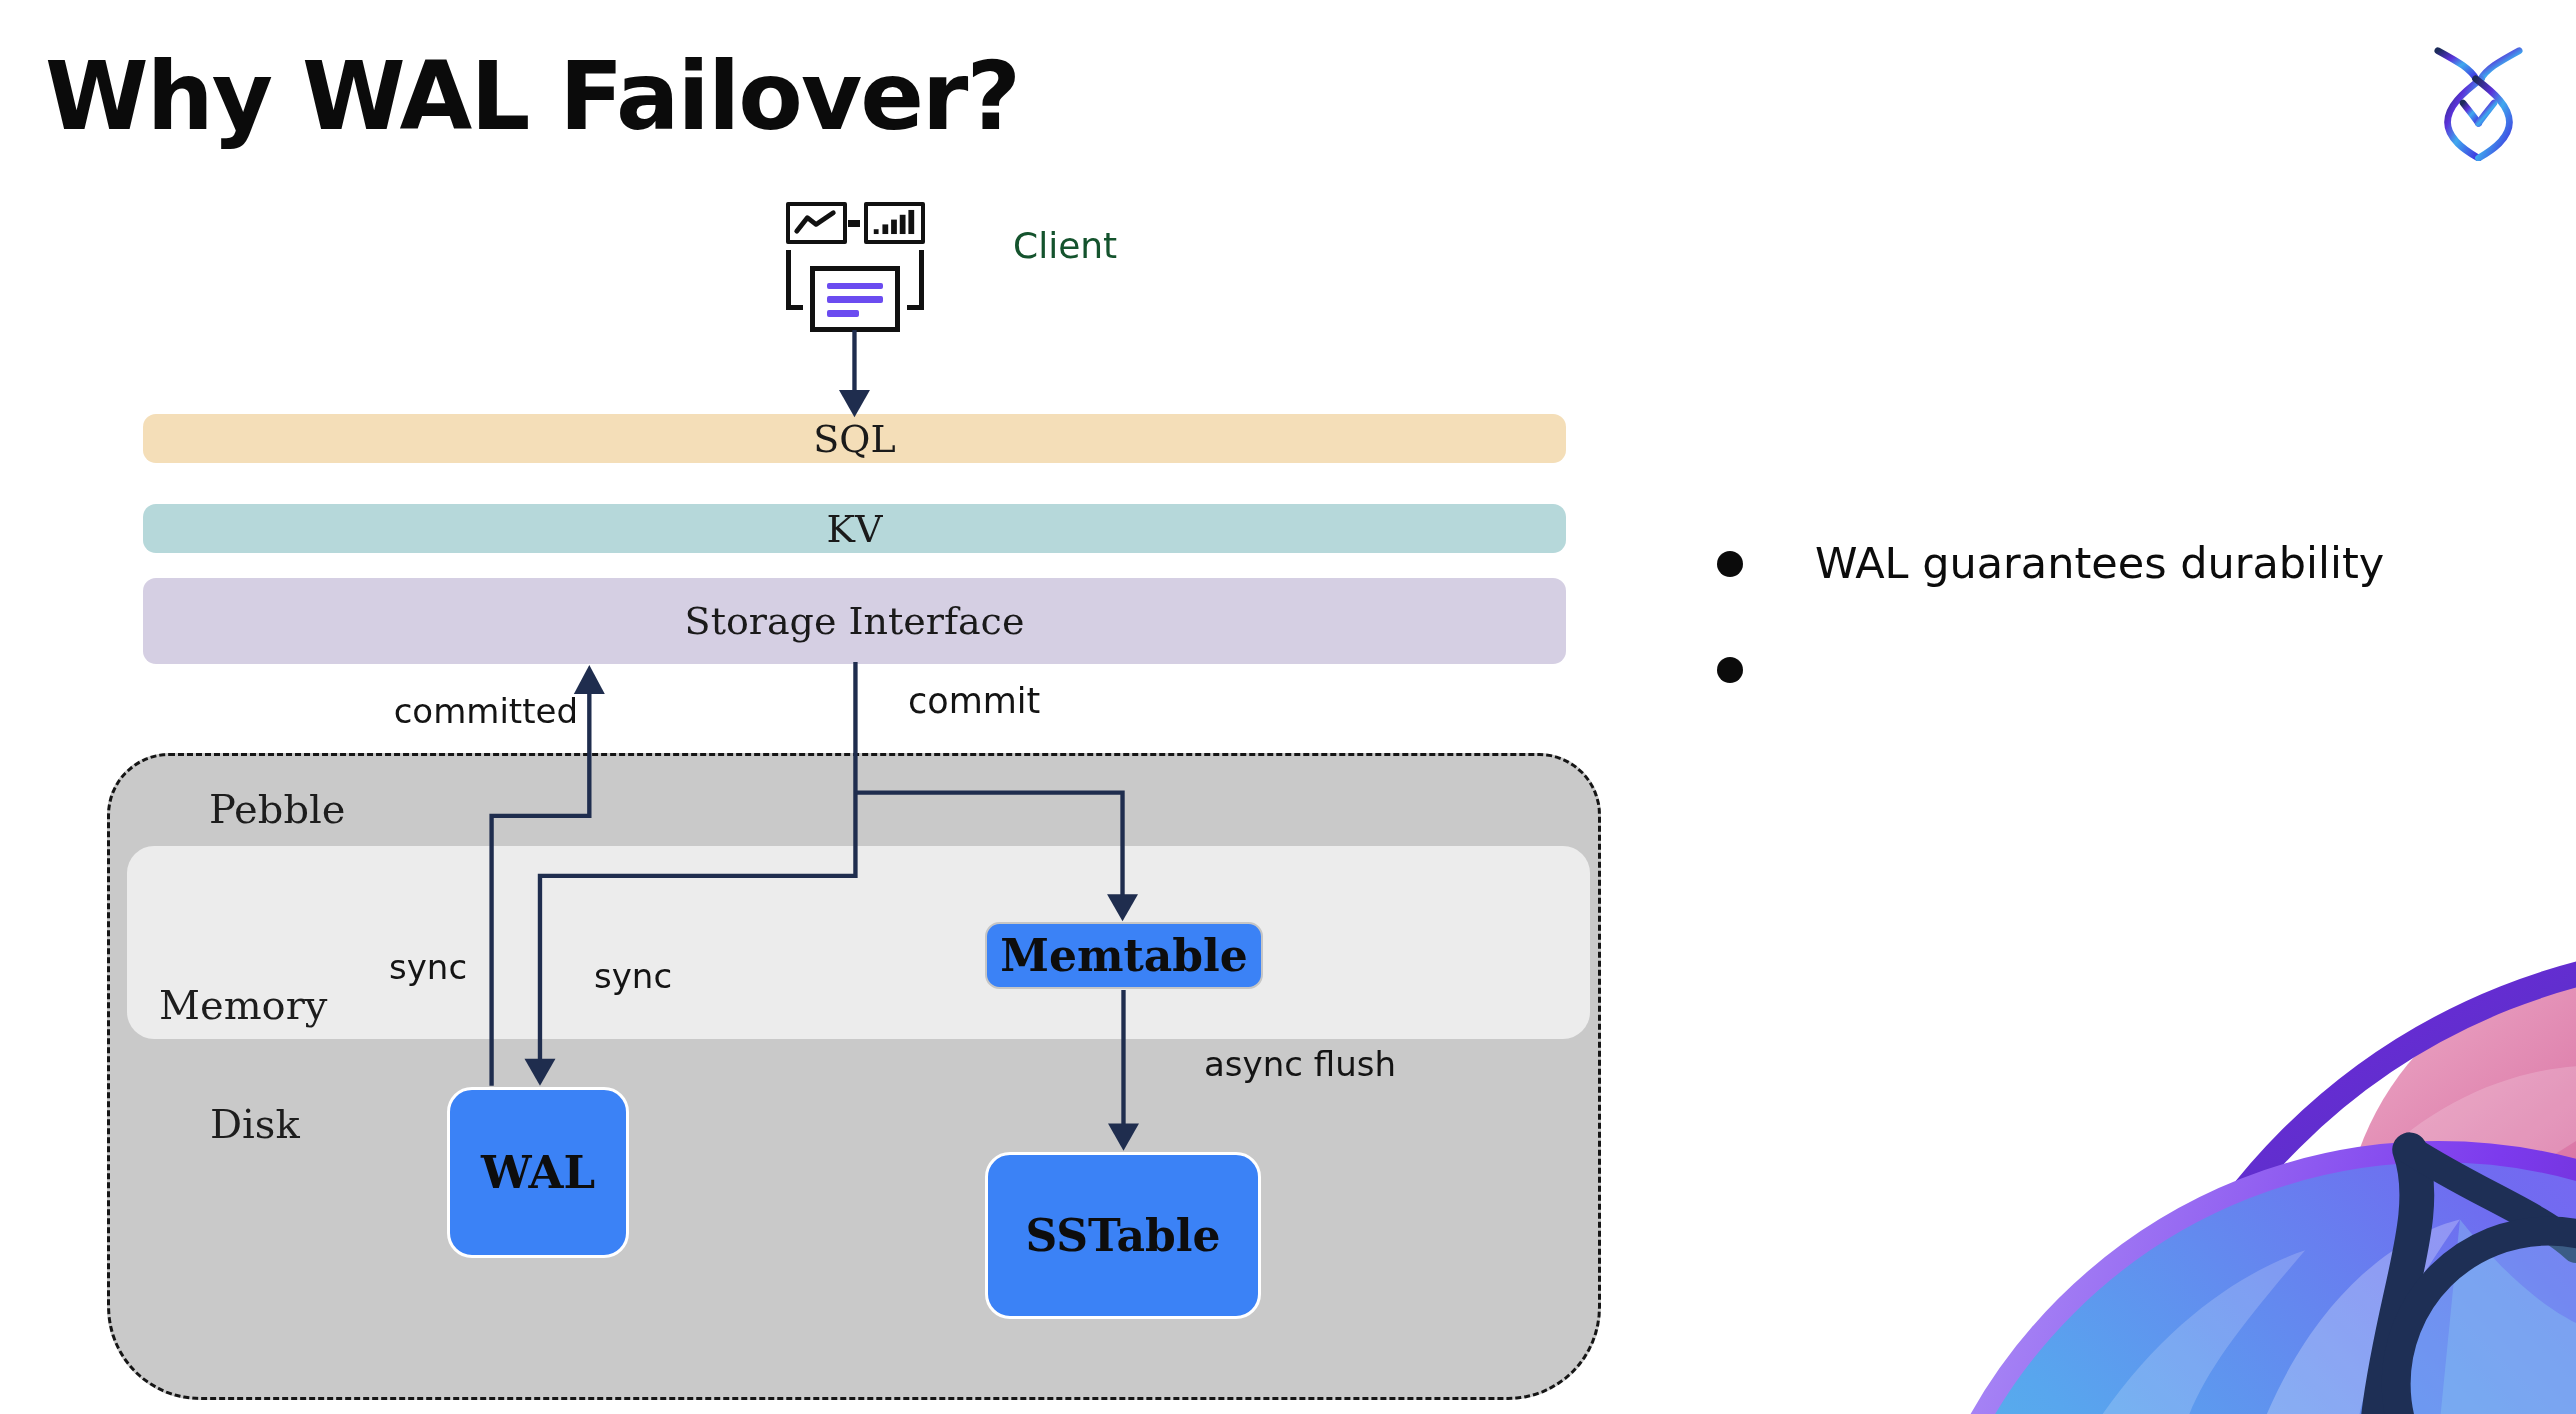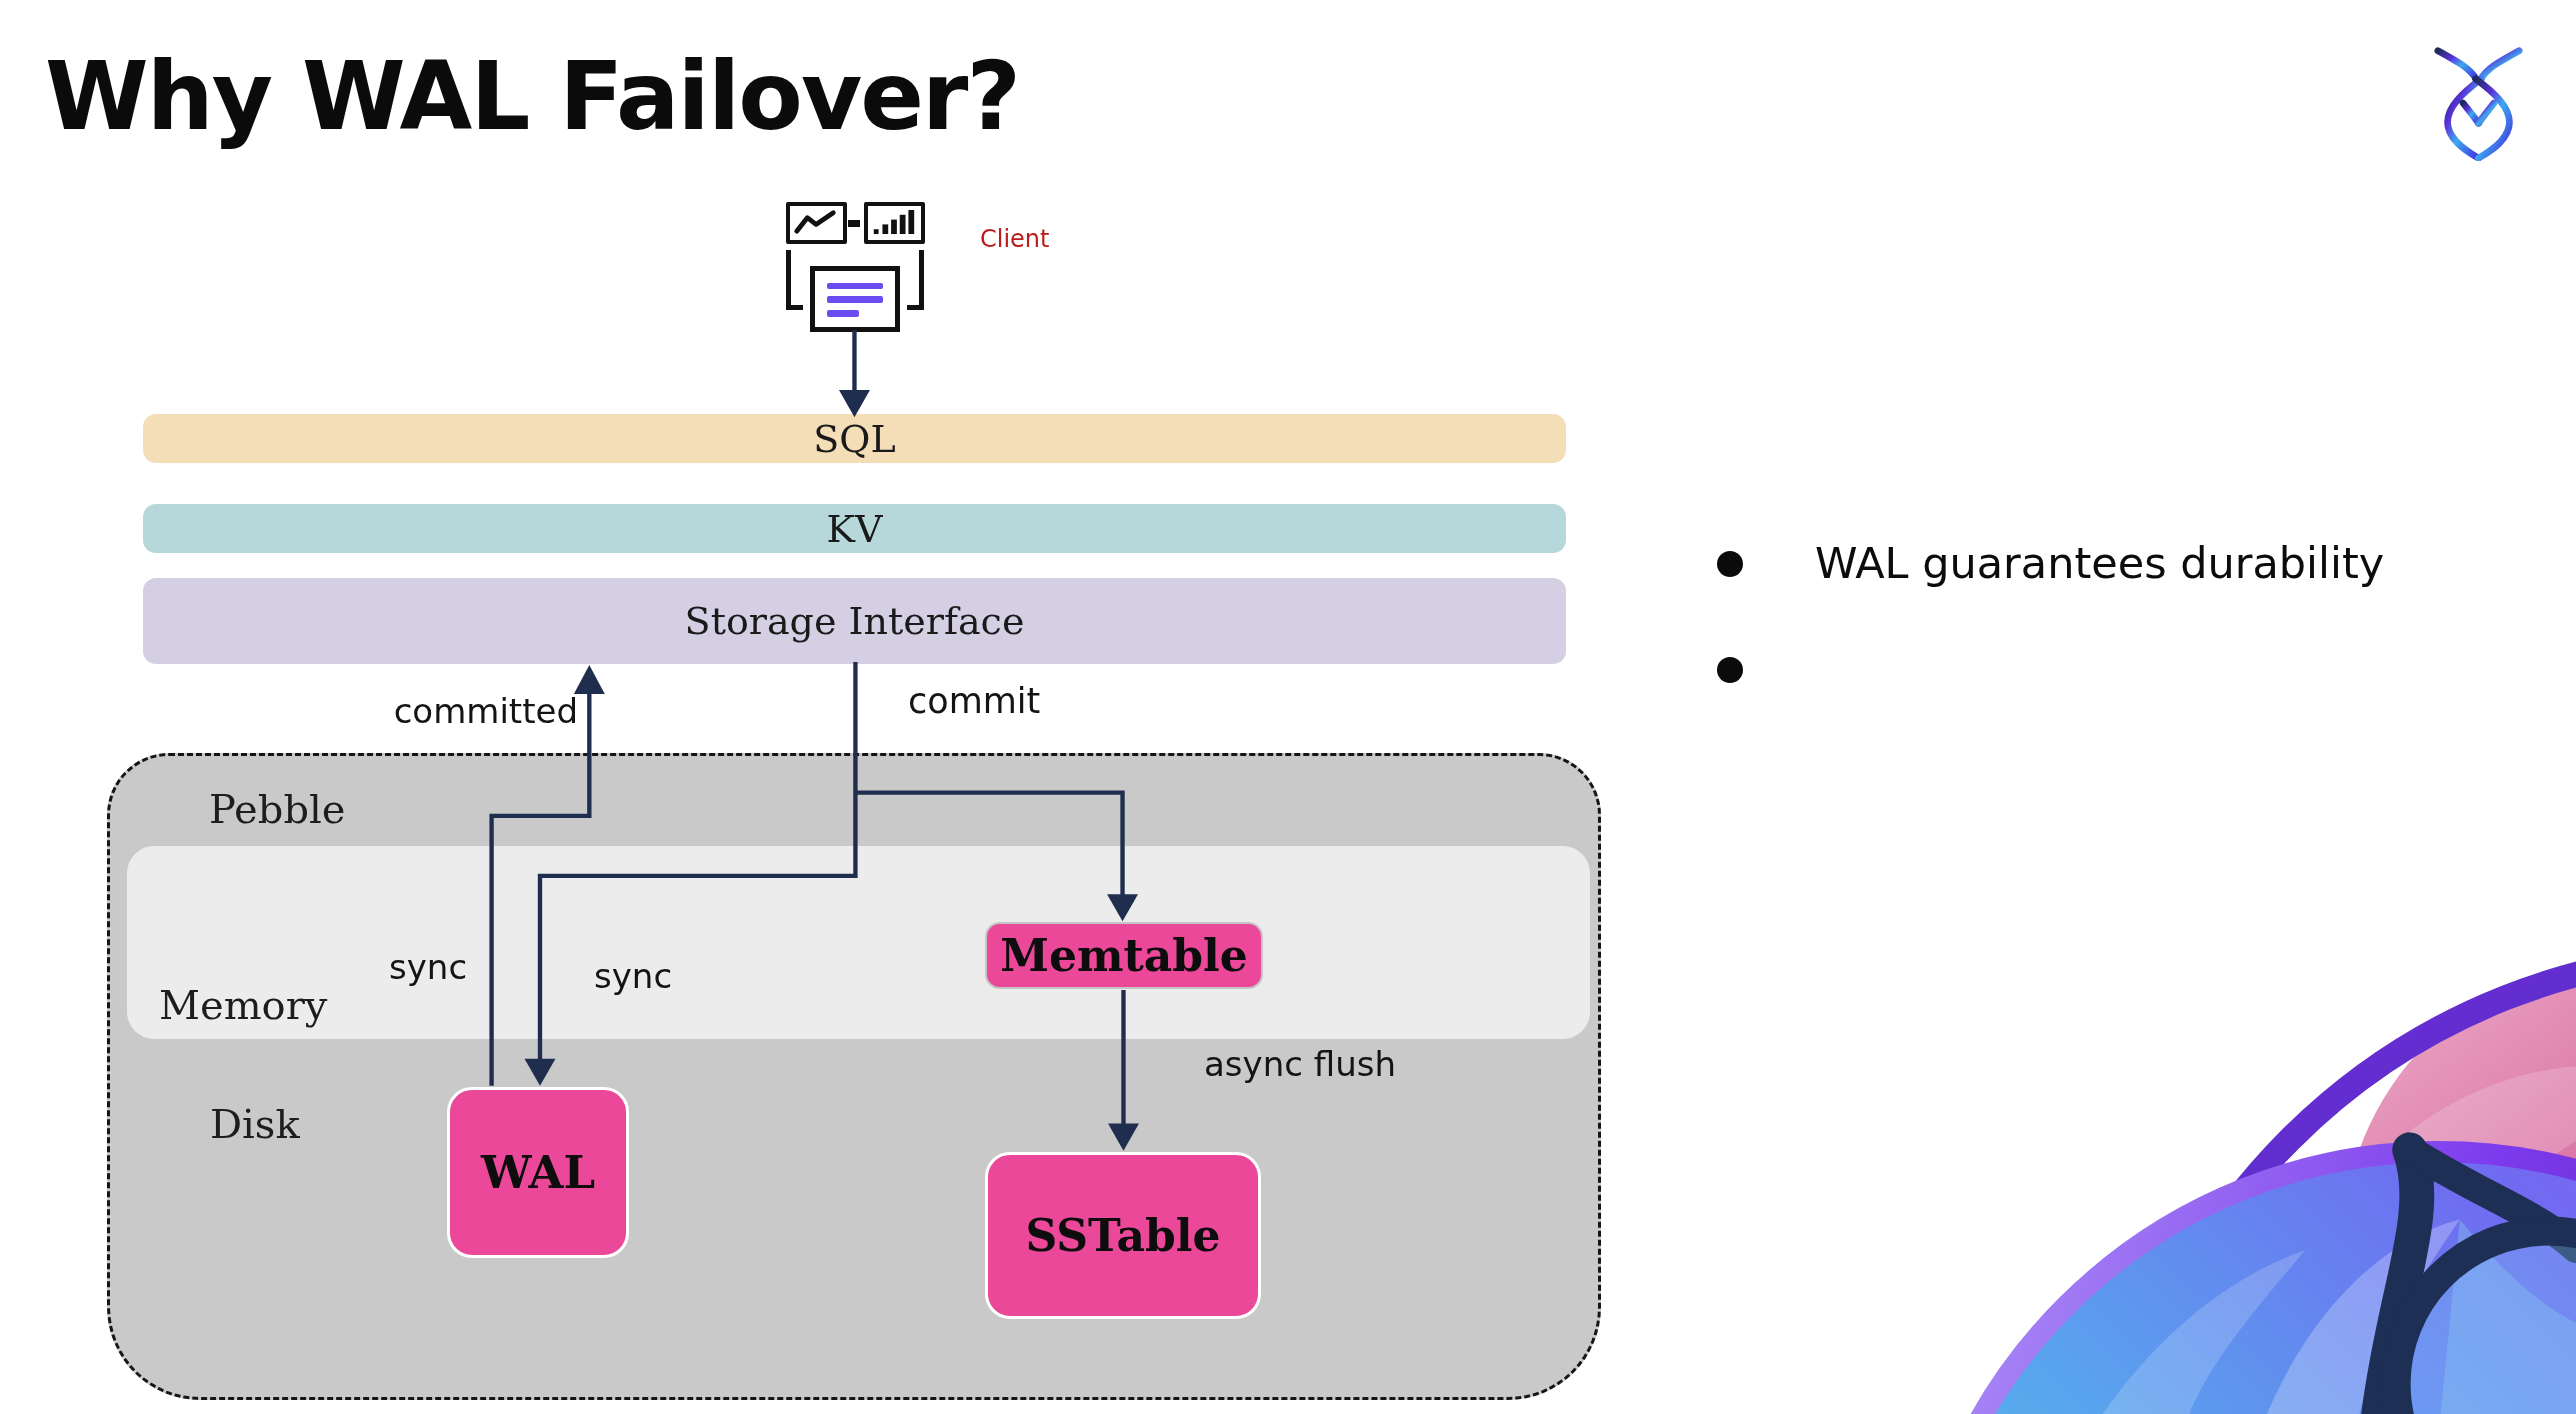--- a/index.html
+++ b/index.html
@@ -20,21 +20,21 @@
   .chart1{left:786px;top:202px;width:61px;height:42px;}
   .chart2{left:864px;top:202px;width:61px;height:42px;}
   .icon-dash{left:848px;top:220px;width:11.6px;height:6.8px;background:#111;}
   .bracket-l{left:786px;top:250px;width:17.4px;height:60px;border-left:5.8px solid #111;border-bottom:5.8px solid #111;box-sizing:border-box;}
   .bracket-r{left:907px;top:250px;width:17.4px;height:60px;border-right:5.8px solid #111;border-bottom:5.8px solid #111;box-sizing:border-box;}
   .doc{left:810px;top:266px;width:90px;height:66px;border:5.8px solid #111;background:#fff;box-sizing:border-box;}
   .doc i{position:absolute;height:6.8px;background:#6B4CF0;border-radius:1.9px;}
   .doc .l1{left:11.6px;top:11.6px;width:56px;}
   .doc .l2{left:11.6px;top:25px;width:56px;}
   .doc .l3{left:11.6px;top:39px;width:32px;}
-  .client-label{left:980px;top:225px;font-size:24px;color:#b91c1c;}
+  .client-label{left:1013px;top:225px;font-size:36px;color:#14532d;}
 
   
   .bar{
     left:143px;width:1423px;border-radius:13px;display:flex;align-items:center;justify-content:center;
     font-family:"DejaVu Serif",serif;font-size:38px;color:#1a1a1a;box-sizing:border-box;
   }
   .bar-sql{top:414px;height:49px;background:#F4DEB8;}
   .bar-kv{top:504px;height:49px;background:#B6D8DA;}
   .bar-storage{top:578px;height:86px;background:#D5CFE3;}
 
@@ -44,21 +44,21 @@
     border:3.9px dashed #151515;border-radius:62px 62px 93px 93px;box-sizing:border-box;
   }
   .memory-band{left:127px;top:846px;width:1463px;height:193px;background:#ECECEC;border-radius:27px;}
   .zone-label{font-family:"DejaVu Serif",serif;font-size:40px;color:#1d1d1d;line-height:1.1;}
   .lbl-pebble{left:209px;top:787px;}
   .lbl-memory{left:159px;top:983px;}
   .lbl-disk{left:210px;top:1102px;}
 
   
   .node{
-    background:#ec4899;display:flex;align-items:center;justify-content:center;
+    background:#3b82f6;display:flex;align-items:center;justify-content:center;
     font-family:"DejaVu Serif",serif;font-weight:bold;color:#0d0d0d;box-sizing:border-box;
   }
   .node-wal{left:447px;top:1087px;width:182px;height:171px;border:3.9px solid #fff;border-radius:25px;font-size:45px;}
   .node-memtable{left:985px;top:922px;width:278px;height:67px;border:2.9px solid #C6C6C6;border-radius:14.5px;font-size:44px;}
   .node-sstable{left:985px;top:1152px;width:276px;height:167px;border:3.9px solid #fff;border-radius:25px;font-size:44px;}
 
   
   .flow-label{font-size:34px;color:#141414;}
   .lbl-committed{left:384px;top:691px;width:194px;text-align:right;}
   .lbl-commit{left:908px;top:681px;font-size:35px;}

